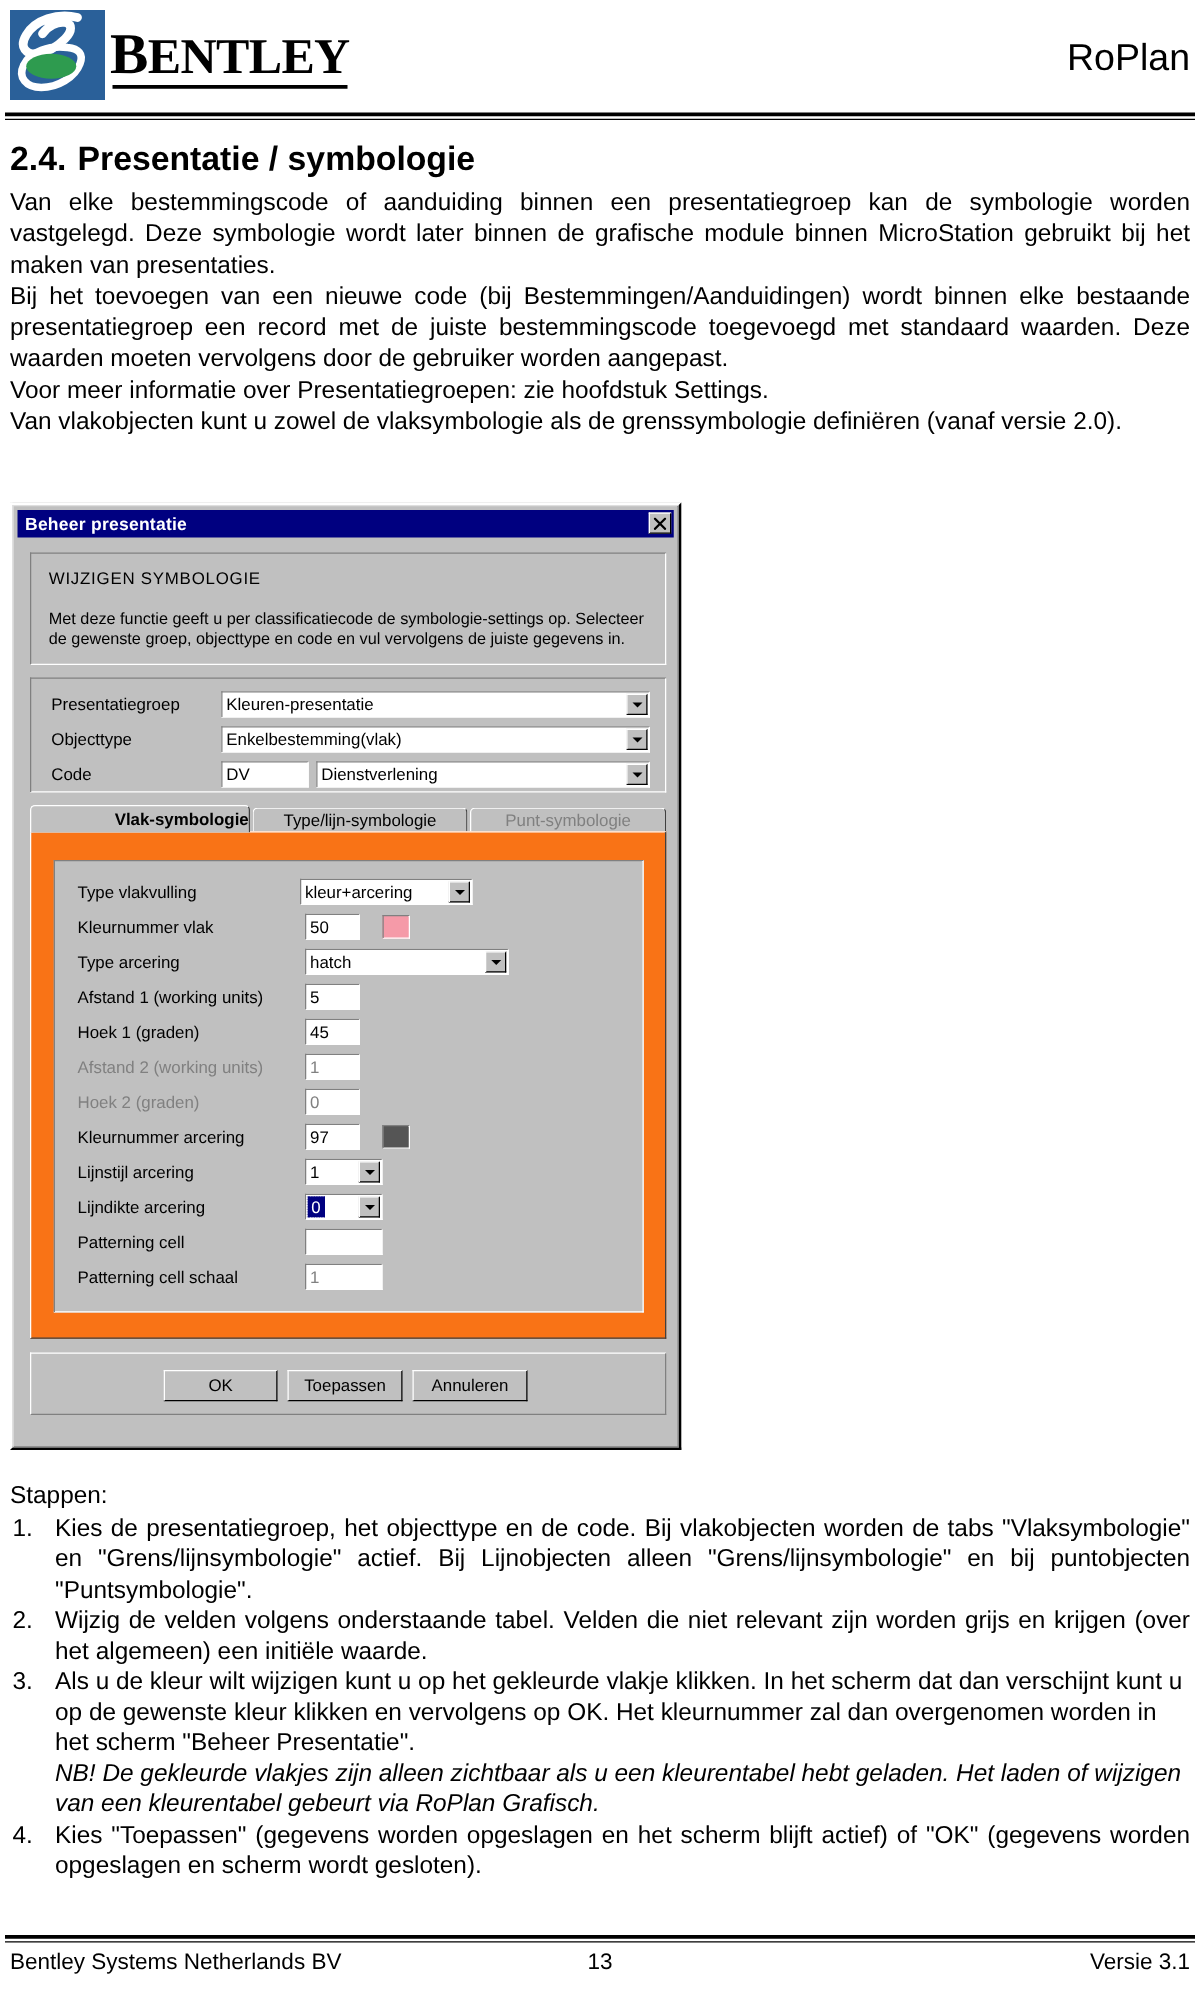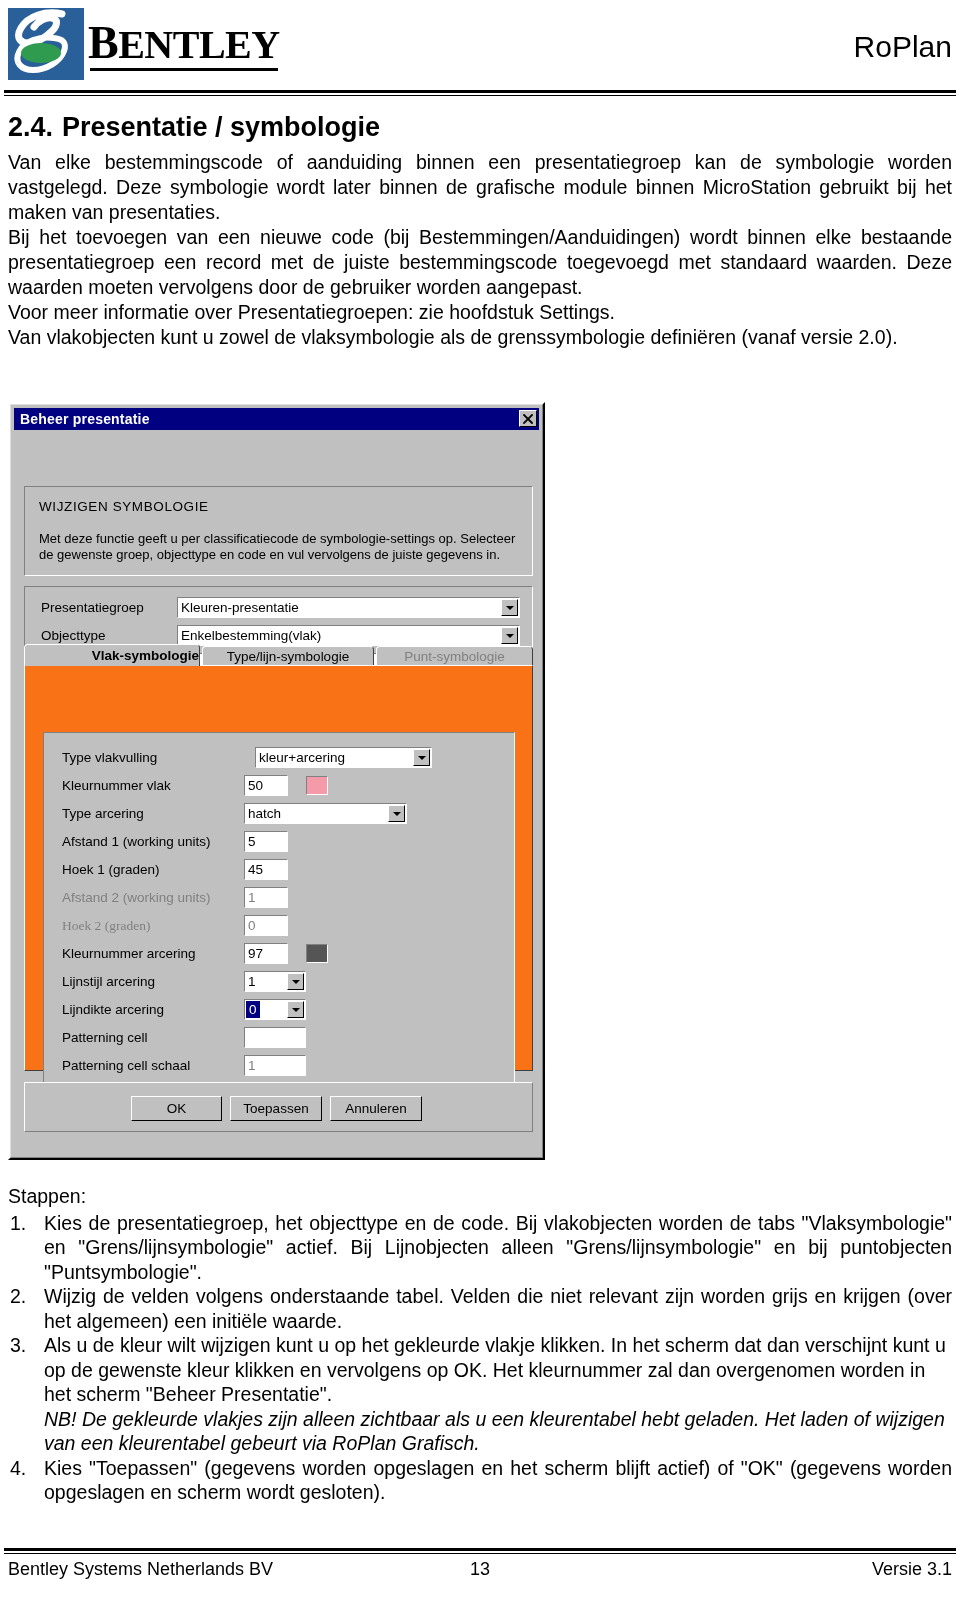--- a/index.html
+++ b/index.html
@@ -144,21 +144,20 @@
     box-sizing: border-box;
   }
 
   
   .sunken {
     border-top: 1px solid #808080;
     border-left: 1px solid #808080;
     border-right: 1px solid #ffffff;
     border-bottom: 1px solid #ffffff;
     box-sizing: border-box;
-    margin-top: 44px;
   }
   .raised {
     border-top: 1px solid #ffffff;
     border-left: 1px solid #ffffff;
     border-right: 1px solid #808080;
     border-bottom: 1px solid #808080;
     box-sizing: border-box;
   }
 
   .info-box {
@@ -470,21 +469,21 @@
     </div>
     <div class="tab disabled" style="left:352px; width:157px; border-right:1px solid #404040;">
       <span>Punt-symbologie</span>
     </div>
   </div>
 
   <div class="tabpanel">
     <div class="tabpanel-inner sunken">
 
       <span class="prow-label" style="top:14px;">Type vlakvulling</span>
-      <div class="combo" style="left:211px; top:14px; width:177px;padding-left:11px;">
+      <div class="combo" style="left:196px; top:14px; width:138px;padding-left:11px;">
         <span class="val">kleur+arcering</span>
         <span class="arrow">
             <i></i>
           </span>
       </div>
 
       <span class="prow-label" style="top:42px;">Kleurnummer vlak</span>
       <div class="textbox" style="left:200px; top:42px; width:44px;">50</div>
       <span class="swatch" style="left:262px; top:43px; background:#f59aa8;"></span>
 
@@ -498,21 +497,21 @@
 
       <span class="prow-label" style="top:98px;">Afstand 1 (working units)</span>
       <div class="textbox" style="left:200px; top:98px; width:44px;">5</div>
 
       <span class="prow-label" style="top:126px;">Hoek 1 (graden)</span>
       <div class="textbox" style="left:200px; top:126px; width:44px;">45</div>
 
       <span class="prow-label dim" style="top:154px;">Afstand 2 (working units)</span>
       <div class="textbox dim" style="left:200px; top:154px; width:44px;">1</div>
 
-      <span class="prow-label dim" style="top:182px;font-family:Liberation Serif, serif;">Hoek 2 (graden)</span>
+      <span class="prow-label dim" style="top:182px;">Hoek 2 (graden)</span>
       <div class="textbox dim" style="left:200px; top:182px; width:44px;">0</div>
 
       <span class="prow-label" style="top:210px;">Kleurnummer arcering</span>
       <div class="textbox" style="left:200px; top:210px; width:44px;">97</div>
       <span class="swatch" style="left:262px; top:211px; background:#555555;"></span>
 
       <span class="prow-label" style="top:238px;">Lijnstijl arcering</span>
       <div class="combo" style="left:200px; top:238px; width:62px;">
         <span class="val">1</span>
         <span class="arrow">

